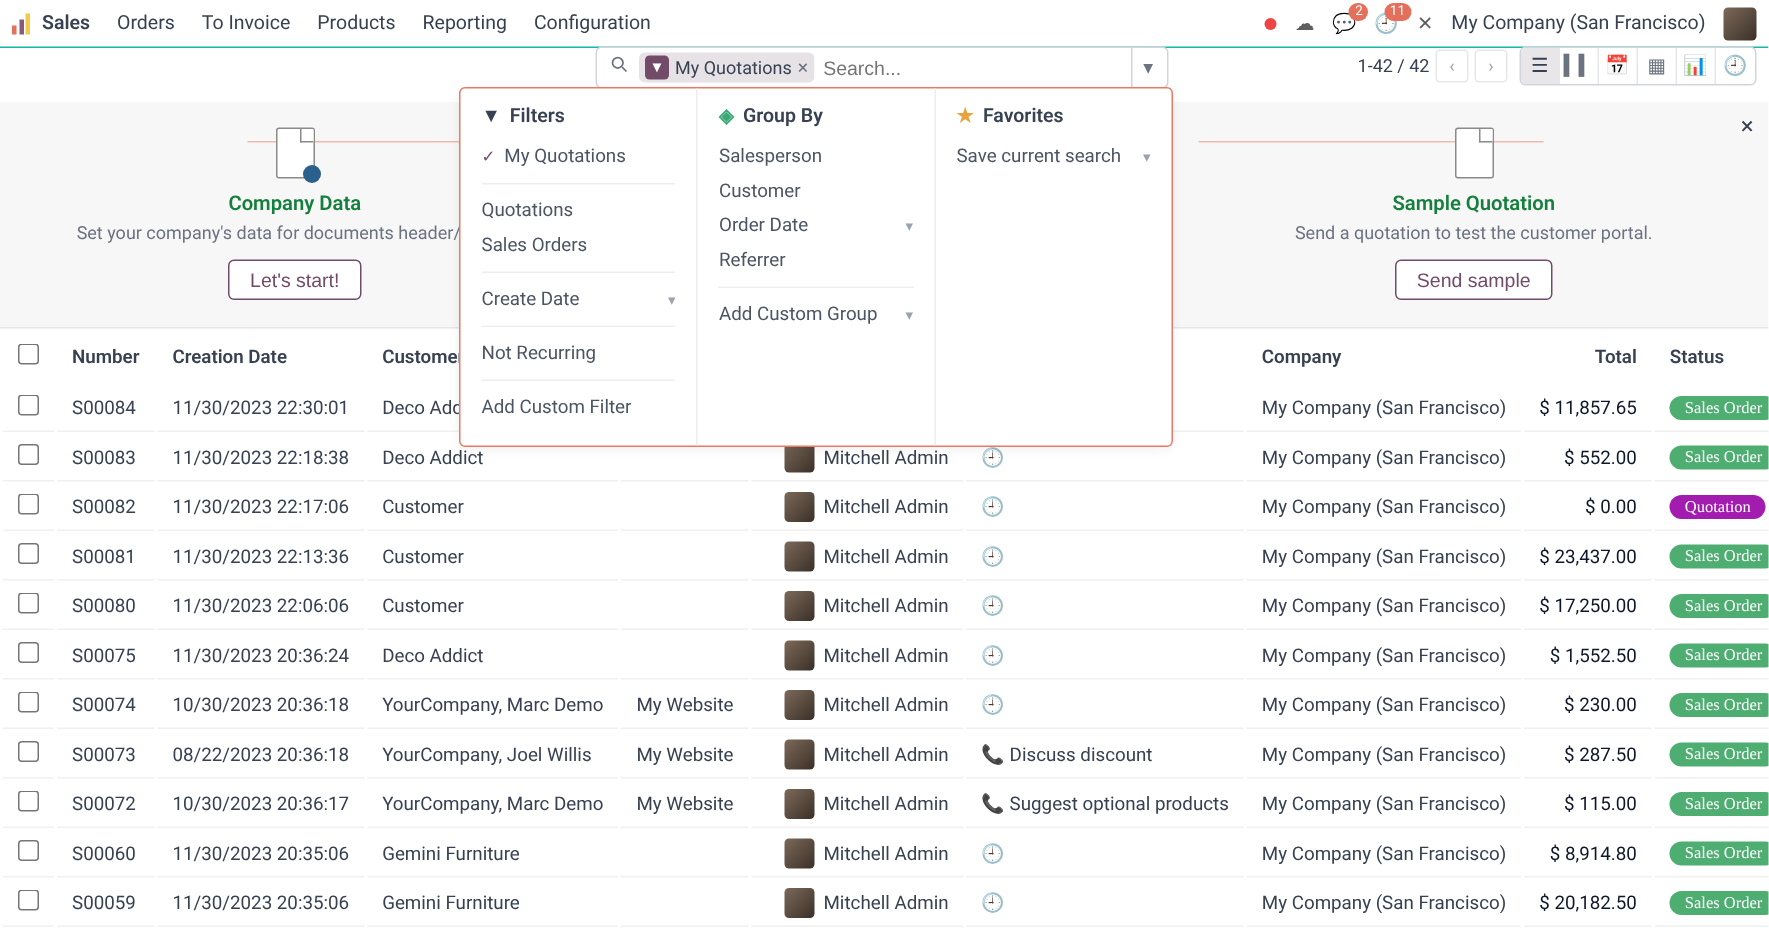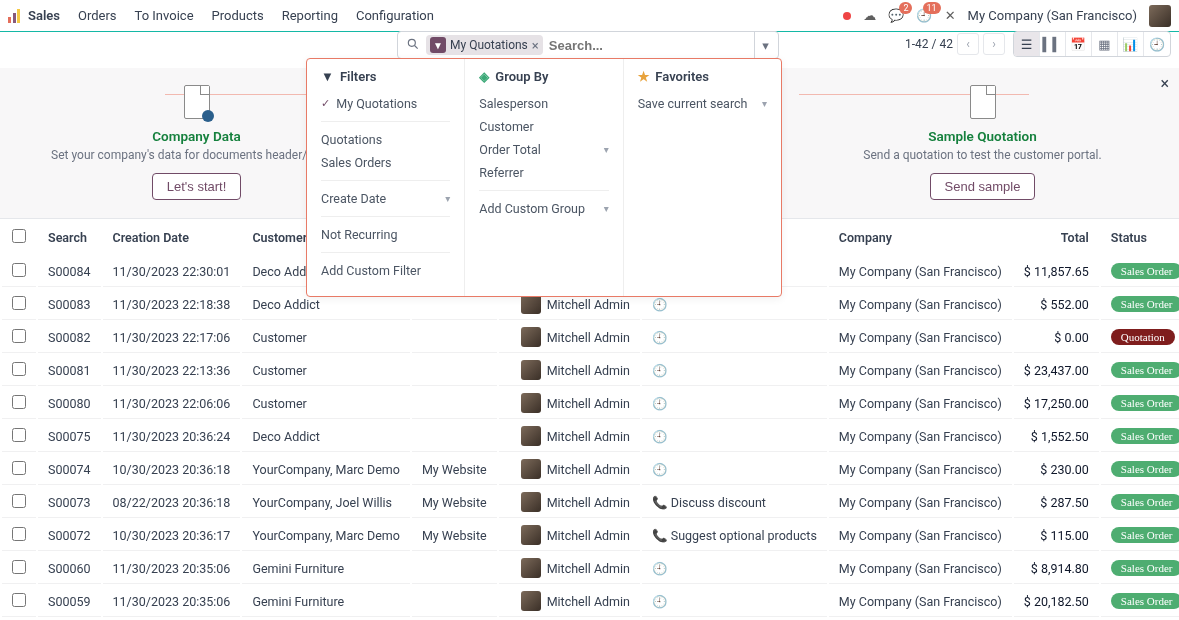--- a/index.html
+++ b/index.html
@@ -22,21 +22,21 @@
 .controlbar { display: flex; align-items: center; height: 36px; padding: 4px 8px; gap: 8px; flex-direction: column; }
 .btn-new { background: #714b67; color: #fff; border: none; padding: 5px 12px; border-radius: 4px; font-size: 13px; cursor: pointer; }
 .breadcrumb { font-size: 15px; color: #374151; display: flex; align-items: center; gap: 6px; }
 .gear { color: #9ca3af; font-size: 12px; }
 
 .searchwrap { position: absolute; left: 397px; top: 31px; width: 382px; height: 28px; border: 1px solid #d1d5db; border-radius: 4px; display: flex; align-items: center; padding: 0 2px; background: #fff; }
 .searchwrap .sicon { padding: 0 6px; color: #6b7280; }
 .chip { background: #e6e2e6; border-radius: 4px; display: flex; align-items: center; gap: 4px; height: 20px; padding: 0 4px; font-size: 12px; }
 .chip .funnel { background:#714b67; color:#fff; width:16px; height:16px; border-radius:3px; display:flex; align-items:center; justify-content:center; font-size:10px;}
 .chip .x { color:#6b7280; cursor:pointer; font-size:13px;}
-.searchwrap input { border: none; outline: none; flex: 1; font-size: 13px; padding: 0 6px; font-weight: bold; }
+.searchwrap input { border: none; outline: none; flex: 1; font-size: 13px; padding: 0 6px; }
 .search-caret { border-left: 1px solid #d1d5db; width: 22px; height: 100%; display: flex; align-items: center; justify-content: center; color: #6b7280; cursor: pointer; }
 
 .rightctrl { position: absolute; right: 8px; top: 31px; display: flex; align-items: center; gap: 8px; }
 .pager { display: flex; align-items: center; gap: 4px; color: #374151; font-size: 12px; }
 .pager .nav { border: 1px solid #e5e7eb; width: 22px; height: 22px; display: flex; align-items: center; justify-content: center; color: #9ca3af; cursor: pointer; border-radius: 3px;}
 .viewsw { display: flex; border: 1px solid #d1d5db; border-radius: 4px; overflow: hidden; }
 .viewsw .v { width: 26px; height: 24px; display: flex; align-items: center; justify-content: center; cursor: pointer; color: #6b7280; border-right:1px solid #e5e7eb;}
 .viewsw .v:last-child{border-right:none;}
 .viewsw .v.active { background: #e9e6ea; color:#374151; }
 
@@ -65,21 +65,21 @@
 
 .table { width: 100%; }
 .table thead { border-bottom: 1px solid #e5e7eb; }
 .table th { text-align: left; font-weight: 600; font-size: 12.5px; padding: 8px 10px; color: #374151; }
 .table th.r, .table td.r { text-align: right; }
 .table td { padding: 5px 10px; font-size: 12.5px; border-bottom: 1px solid #f0f0f1; vertical-align: middle; white-space: nowrap;}
 .chk { width: 14px; height: 14px; }
 .salecell { display: flex; align-items: center; gap: 6px; padding-left: 12px; }
 .total { color: #0f172a; font-weight: 400; }
 .status-pill { display: inline-block; padding: 2px 10px; border-radius: 10px; font-size: 11px; color: #fff; background: #4ead71; font-family: Liberation Serif, serif; }
-.status-pill.quote { background: #7f1d1d; }
+.status-pill.quote { background: #a21caf; }
 .activity { color: #6b7280; }
 .activity.red { color: #d9534f; }
 .activity.orange { color: #d98f2b; }
 
 svg.i { width: 14px; height: 14px; }
 </style>
 </head>
 <body>
 
 <div class="topbar">
@@ -189,21 +189,21 @@
     <div class="item">Add Custom Filter</div>
   </div>
   <div class="dcol">
     <h5>
         <span style="color:#3aa876">◈</span>
         <span>Group By</span>
       </h5>
     <div class="item">Salesperson</div>
     <div class="item">Customer</div>
     <div class="item">
-        <span>Order Total</span>
+        <span>Order Date</span>
         <span class="caret">▾</span>
       </div>
     <div class="item">Referrer</div>
     <div class="sep"></div>
     <div class="item">
         <span>Add Custom Group</span>
         <span class="caret">▾</span>
       </div>
   </div>
   <div class="dcol">
@@ -215,21 +215,21 @@
         <span>Save current search</span>
         <span class="caret">▾</span>
       </div>
   </div>
 </div>
 
 <table class="table">
   <thead>
     <tr>
       <th style="width:28px"><input type="checkbox" class="chk" style=""></th>
-      <th>Search</th>
+      <th>Number</th>
       <th>Creation Date</th>
       <th>Customer</th>
       <th></th>
       <th></th>
       <th></th>
       <th>Company</th>
       <th class="r">Total</th>
       <th style="position:relative;">Status</th>
     </tr>
   </thead>

